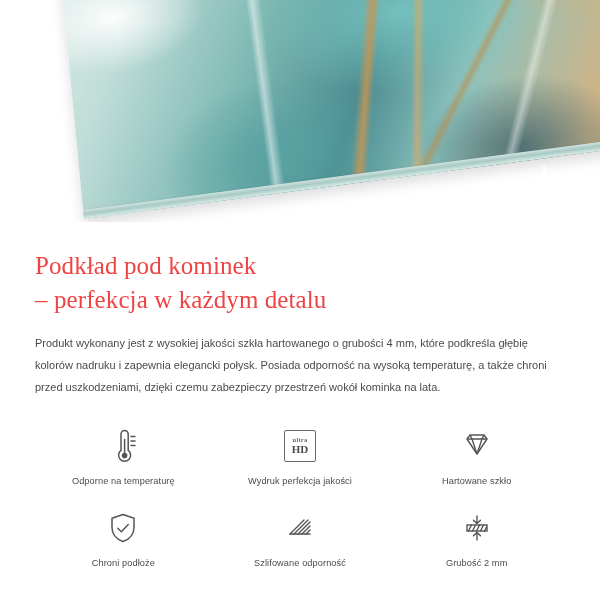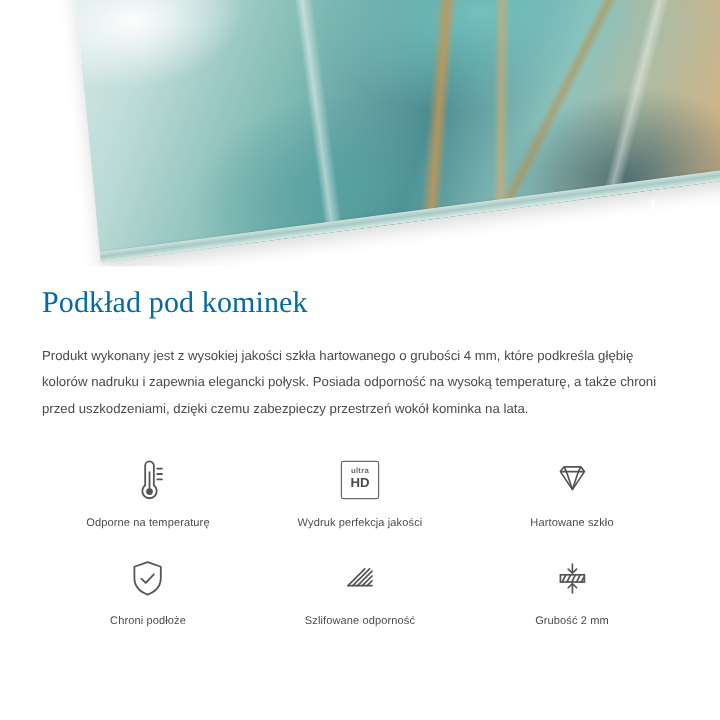--- a/index.html
+++ b/index.html
@@ -106,26 +106,26 @@
   .hero-sparkle.s2::before { width: 26px; }
   .hero-sparkle.s2::after { height: 26px; }
 
   
   .content {
     padding: 0 35px;
     box-sizing: border-box;
   }
 
   .headline {
-    margin: 14px 0 0 0;
+    margin: 27px 0 0 0;
     font-family: "Liberation Serif", serif;
     font-size: 25px;
     line-height: 1.34;
     font-weight: 400;
-    color: #0369a1;
+    color: #ef4444;
     letter-spacing: 0.1px;
   }
   .headline .l2 { display: block; }
 
   .body-copy {
     margin: 16px 0 0 0;
     font-size: 11px;
     line-height: 2.0;
     color: #4a4a4a;
     max-width: 540px;
@@ -146,20 +146,21 @@
     justify-content: flex-start;
   }
 
   .feature-icon {
     width: 52px;
     height: 52px;
     display: flex;
     align-items: center;
     justify-content: center;
     color: #555555;
+    font-family: Liberation Serif, serif;
   }
 
   .feature-label {
     margin-top: 4px;
     font-size: 9.2px;
     color: #4a4a4a;
     text-align: center;
     letter-spacing: 0.1px;
   }
 
@@ -199,20 +200,21 @@
       <div class="hero-edge"></div>
     </div>
     <span class="hero-sparkle s1"></span>
     <span class="hero-sparkle s2"></span>
   </div>
 
   <div class="content">
 
     <h1 class="headline">
       <span>Podkład pod kominek</span>
+      <span class="l2">– perfekcja w każdym detalu</span>
     </h1>
 
     <p class="body-copy">Produkt wykonany jest z wysokiej jakości szkła hartowanego o grubości 4 mm, które podkreśla głębię kolorów nadruku i zapewnia elegancki połysk. Posiada odporność na wysoką temperaturę, a także chroni przed uszkodzeniami, dzięki czemu zabezpieczy przestrzeń wokół kominka na lata.</p>
 
     <div class="features">
 
       <div class="feature">
         <div class="feature-icon">
           <svg width="34" height="38" viewBox="0 0 34 38" fill="none" stroke="#555555" stroke-width="1.5" stroke-linecap="round">
             <path d="M15 7a3.6 3.6 0 0 1 7.2 0v16.4a6 6 0 1 1-7.2 0z"></path>

